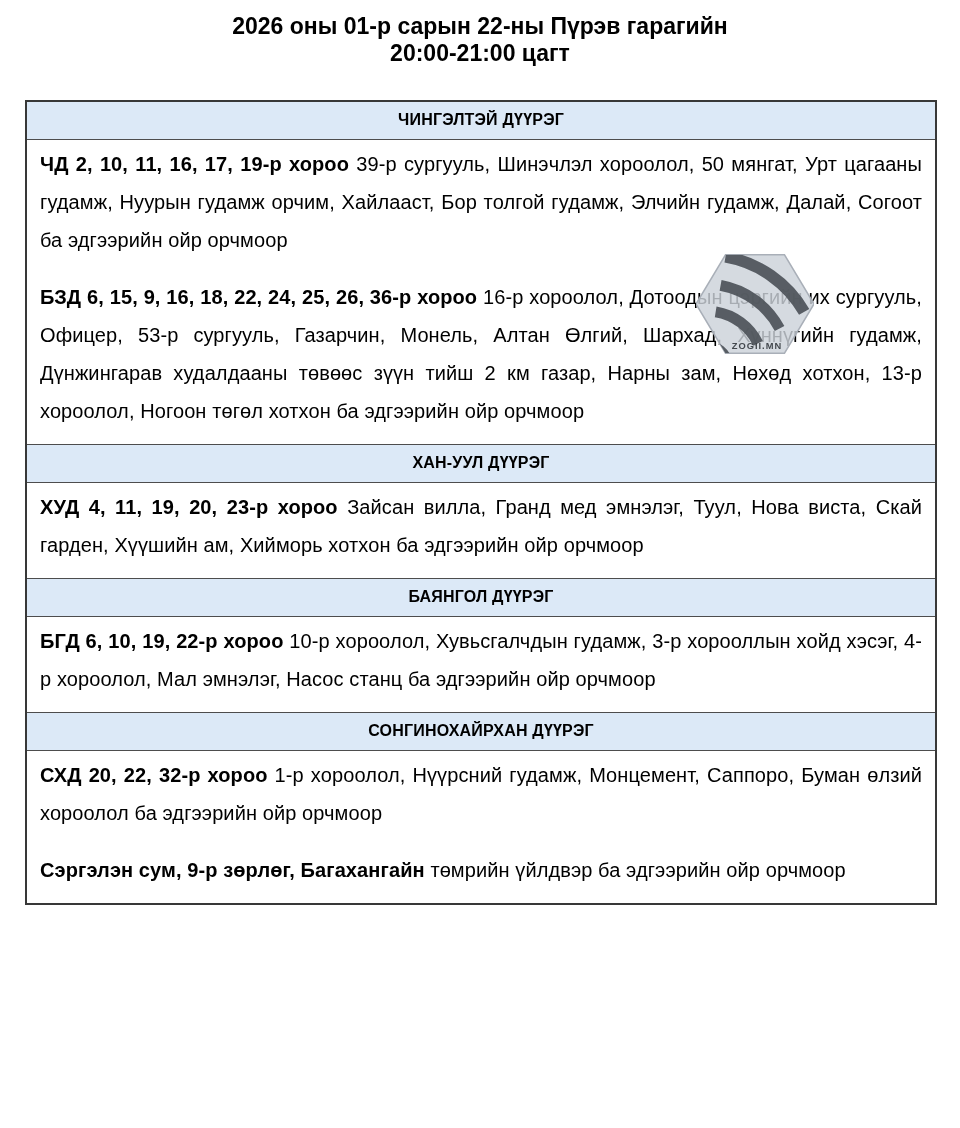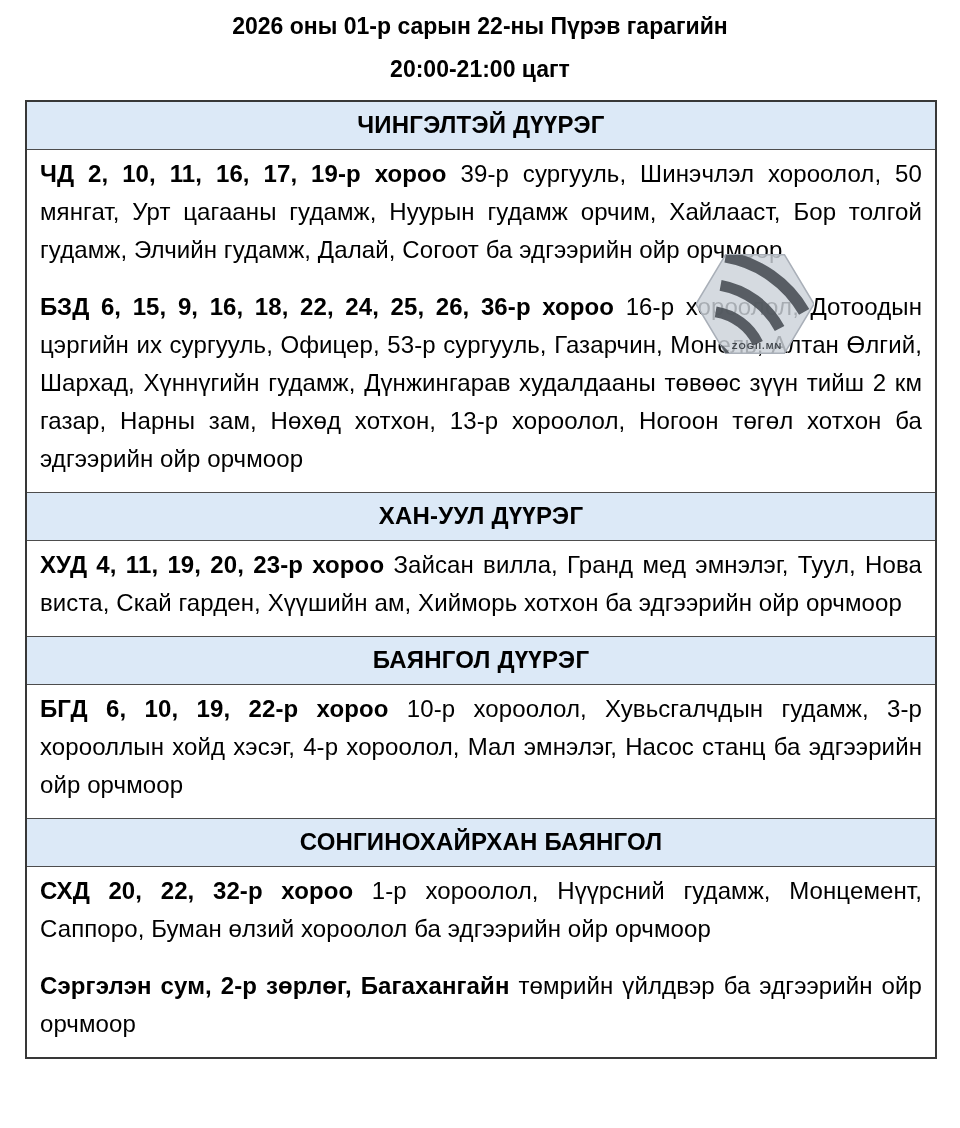--- a/index.html
+++ b/index.html
@@ -4,41 +4,41 @@
 <style>
   html,body{margin:0;padding:0;}
   body{
     width:960px;height:1128px;overflow:hidden;position:relative;
     background:#ffffff;color:#000000;
     font-family:"Liberation Sans","DejaVu Sans",sans-serif;
     -webkit-font-smoothing:antialiased;
   }
   .page-title{
     text-align:center;font-weight:bold;font-size:23px;line-height:27px;
-    margin:0;padding:8px;
+    margin:0;padding:0;
   }
   .title-line1{padding-top:13px;}
   .title-line2{}
   .schedule-table{
     position:absolute;left:25px;top:100px;width:912px;
     border:2px solid #383838;
     box-sizing:border-box;
     background:#ffffff;
   }
   .sec-header{
     background:#dce9f7;
     border-top:1.5px solid #4d4d4d;
     border-bottom:1.5px solid #4d4d4d;
-    text-align:center;font-weight:bold;font-size:24px;
+    text-align:center;font-weight:bold;font-size:16px;
     padding:9px 4px 10px 4px;
     letter-spacing:0.2px;
   }
   .section:first-child .sec-header{border-top:none;}
   .sec-body{
-    font-size:24px;line-height:38px;
+    font-size:20px;line-height:38px;
     text-align:justify;
     padding:5px 13px 14px 13px;
     letter-spacing:0.1px;
   }
   .lead{font-weight:bold;}
   .watermark{
     position:absolute;left:696px;top:254px;width:118px;height:100px;
     pointer-events:none;
   }
 </style>
@@ -75,30 +75,30 @@
 
   <div class="section">
     <div class="sec-header">БАЯНГОЛ ДҮҮРЭГ</div>
     <div class="sec-body">
       <span class="lead">БГД 6, 10, 19, 22-р хороо</span>
       <span>10-р хороолол, Хувьсгалчдын гудамж, 3-р хорооллын хойд хэсэг, 4-р хороолол, Мал эмнэлэг, Насос станц ба эдгээрийн ойр орчмоор</span>
     </div>
   </div>
 
   <div class="section">
-    <div class="sec-header">СОНГИНОХАЙРХАН БАЯНГОЛ</div>
+    <div class="sec-header">СОНГИНОХАЙРХАН ДҮҮРЭГ</div>
     <div class="sec-body">
       <span class="lead">СХД 20, 22, 32-р хороо</span>
       <span>1-р хороолол, Нүүрсний гудамж, Монцемент, Саппоро, Буман өлзий хороолол ба эдгээрийн ойр орчмоор</span>
     </div>
   </div>
 
   <div class="section">
     <div class="sec-body">
-      <span class="lead">Сэргэлэн сум, 2-р зөрлөг, Багахангайн</span>
+      <span class="lead">Сэргэлэн сум, 9-р зөрлөг, Багахангайн</span>
       <span>төмрийн үйлдвэр ба эдгээрийн ойр орчмоор</span>
     </div>
   </div>
 
 </div>
 
 <svg class="watermark" viewBox="0 0 120 100" xmlns="http://www.w3.org/2000/svg">
   <defs>
     <clipPath id="hexclip">
       <polygon points="30,0 90,0 120,50 90,100 30,100 0,50"></polygon>

